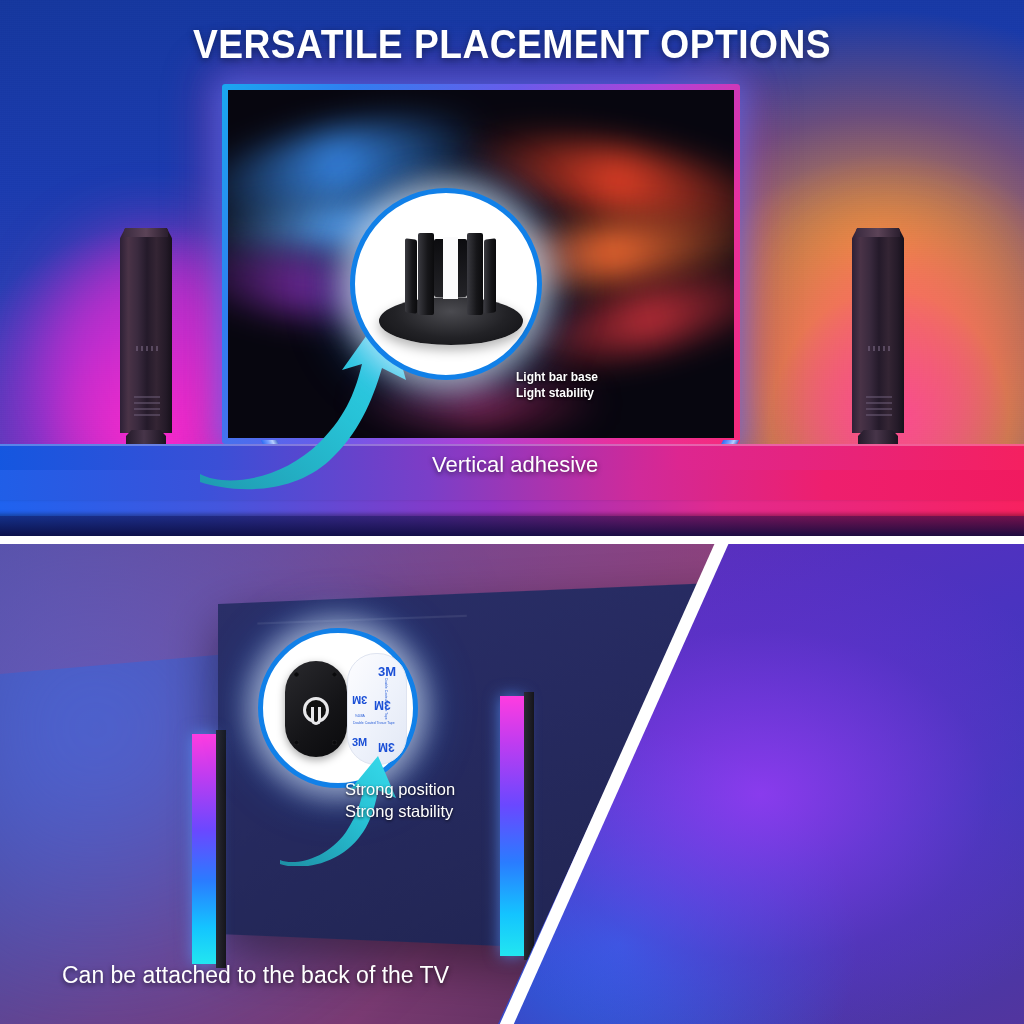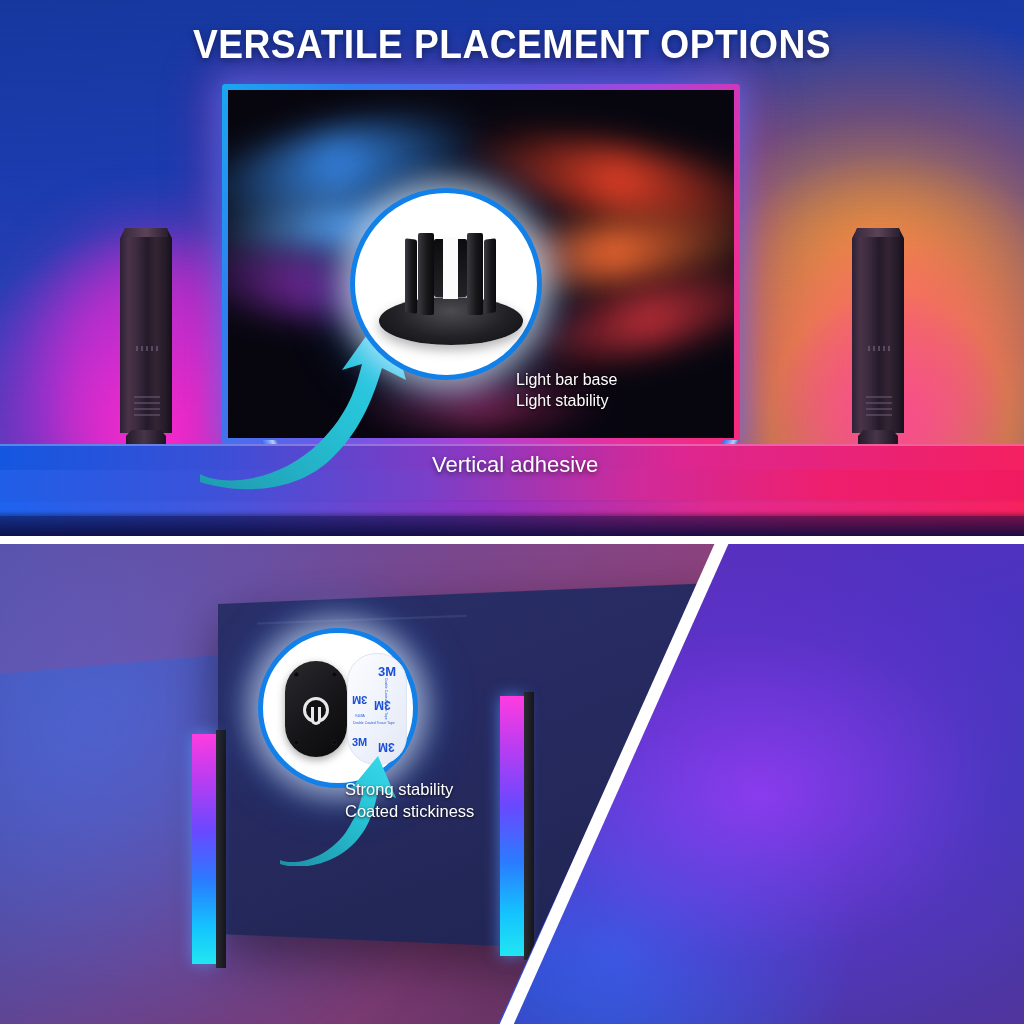--- a/index.html
+++ b/index.html
@@ -94,22 +94,22 @@
     box-shadow:0 5px 12px rgba(0,0,0,.3);}
   .base-fin{position:absolute;background:linear-gradient(90deg,#3a3a40,#161619 60%,#0b0b0d);border-radius:2px;}
   #fin-l1{left:50px;top:46px;width:12px;height:74px;transform:skewY(8deg);}
   #fin-l2{left:63px;top:40px;width:16px;height:82px;}
   #fin-r1{left:112px;top:40px;width:16px;height:82px;}
   #fin-r2{left:129px;top:46px;width:12px;height:74px;transform:skewY(-8deg);}
   #fin-back{left:79px;top:46px;width:33px;height:58px;background:linear-gradient(180deg,#0c0c0f,#232327);}
   #fin-gap{position:absolute;left:88px;top:44px;width:15px;height:62px;background:#fbfbfc;}
 
   
-  .callout-label{position:absolute;color:#fff;font-size:16px;line-height:1.3;
-    text-shadow:0 1px 3px rgba(0,0,0,.85);}
+  .callout-label{position:absolute;color:#fff;font-size:12px;line-height:1.3;
+    text-shadow:0 1px 3px rgba(0,0,0,.85);font-weight:bold;}
   #base-label{left:516px;top:370px;}
   #vertical-position-label{position:absolute;left:432px;top:452px;color:#fff;font-size:22px;
     text-shadow:0 2px 5px rgba(0,0,0,.55);}
 
   
   #arrow-top{position:absolute;left:196px;top:292px;width:220px;height:200px;}
 
   
   #page-title{position:absolute;left:0;top:22px;width:1024px;text-align:center;color:#fff;
     font-size:40px;font-weight:bold;letter-spacing:.5px;font-stretch:condensed;
@@ -315,24 +315,25 @@
       <linearGradient id="agrad2" x1="0" y1="1" x2="1" y2="0">
         <stop offset="0%" stop-color="#1d8ea4"></stop>
         <stop offset="55%" stop-color="#27bfd2"></stop>
         <stop offset="100%" stop-color="#37dced"></stop>
       </linearGradient>
     </defs>
     <path d="M2,104 C16,110 48,104 68,76 C80,58 84,42 86,30 L72,34 L100,0 L118,42 L100,34 C96,58 88,80 66,96 C40,114 12,112 2,108 Z" fill="url(#agrad2)"></path>
   </svg>
 
   <div id="adhesive-label">
+    <div>Strong position</div>
     <div>Strong stability</div>
-    <div>Coated stickiness</div>
-  </div>
-
+  </div>
+
+  <div id="bl-caption">Can be attached to the back of the TV</div>
 
   <div id="br-panel">
     
     
     
     
     
   </div>
 
   <div id="divider-h"></div>

